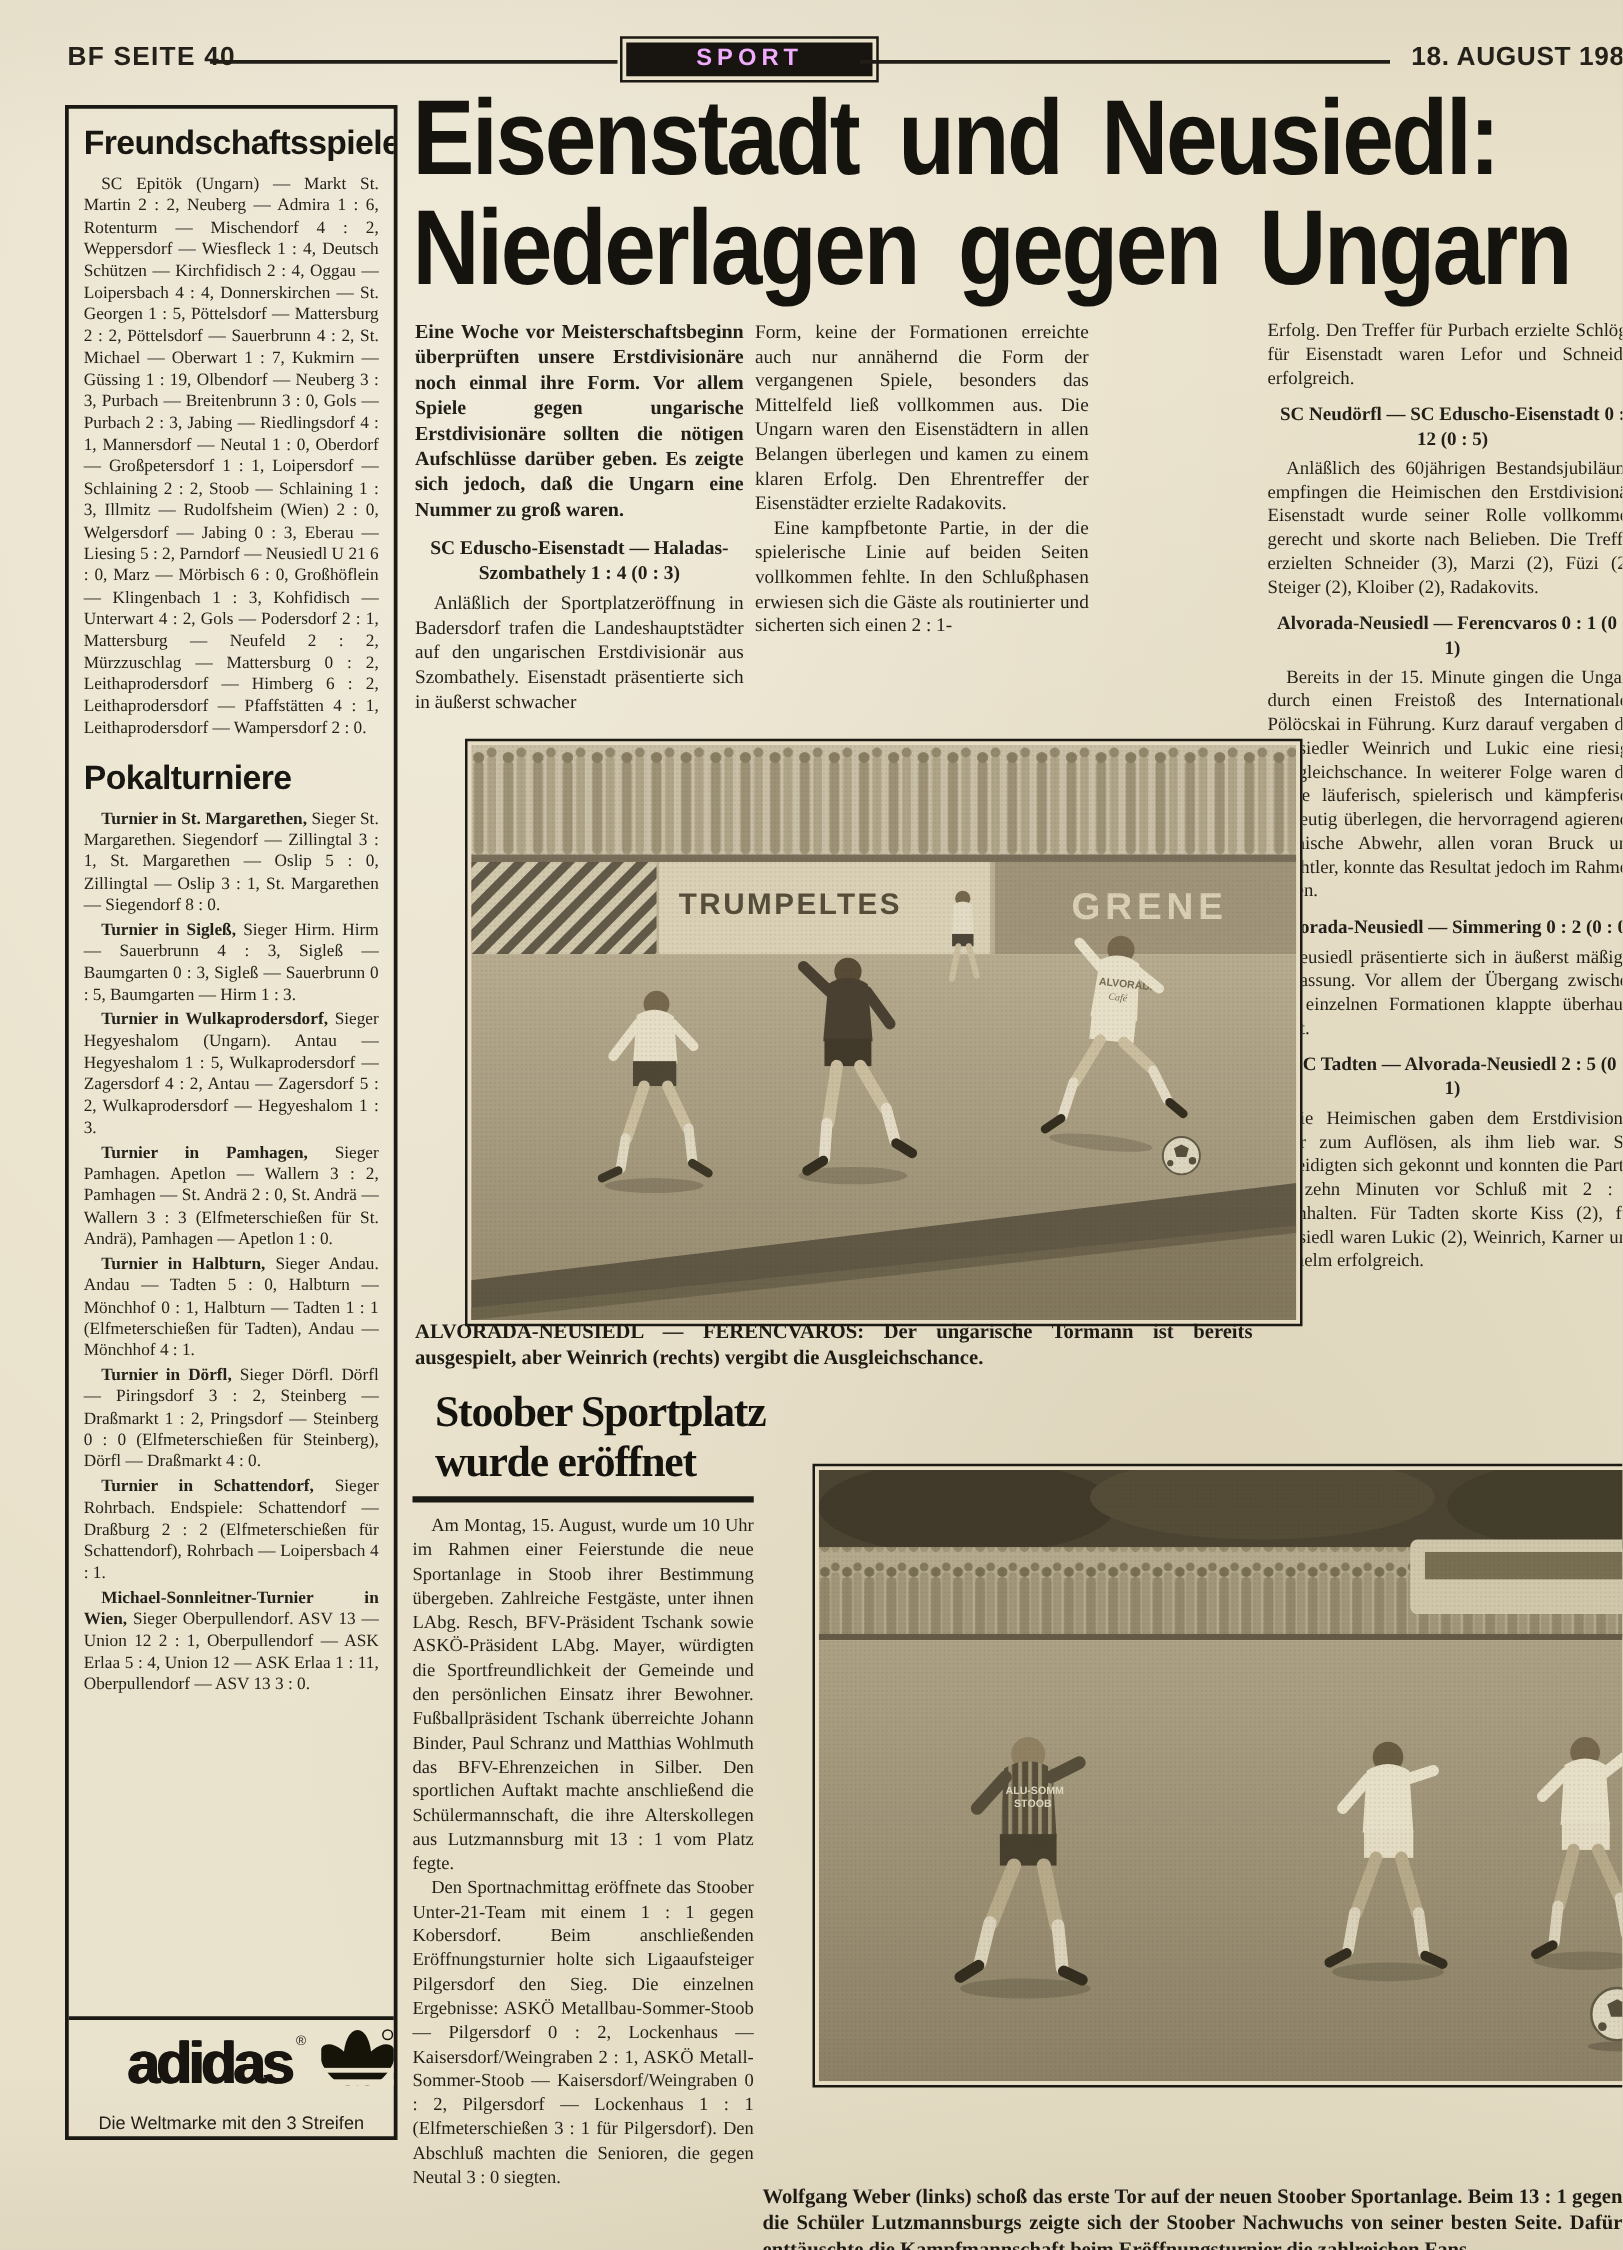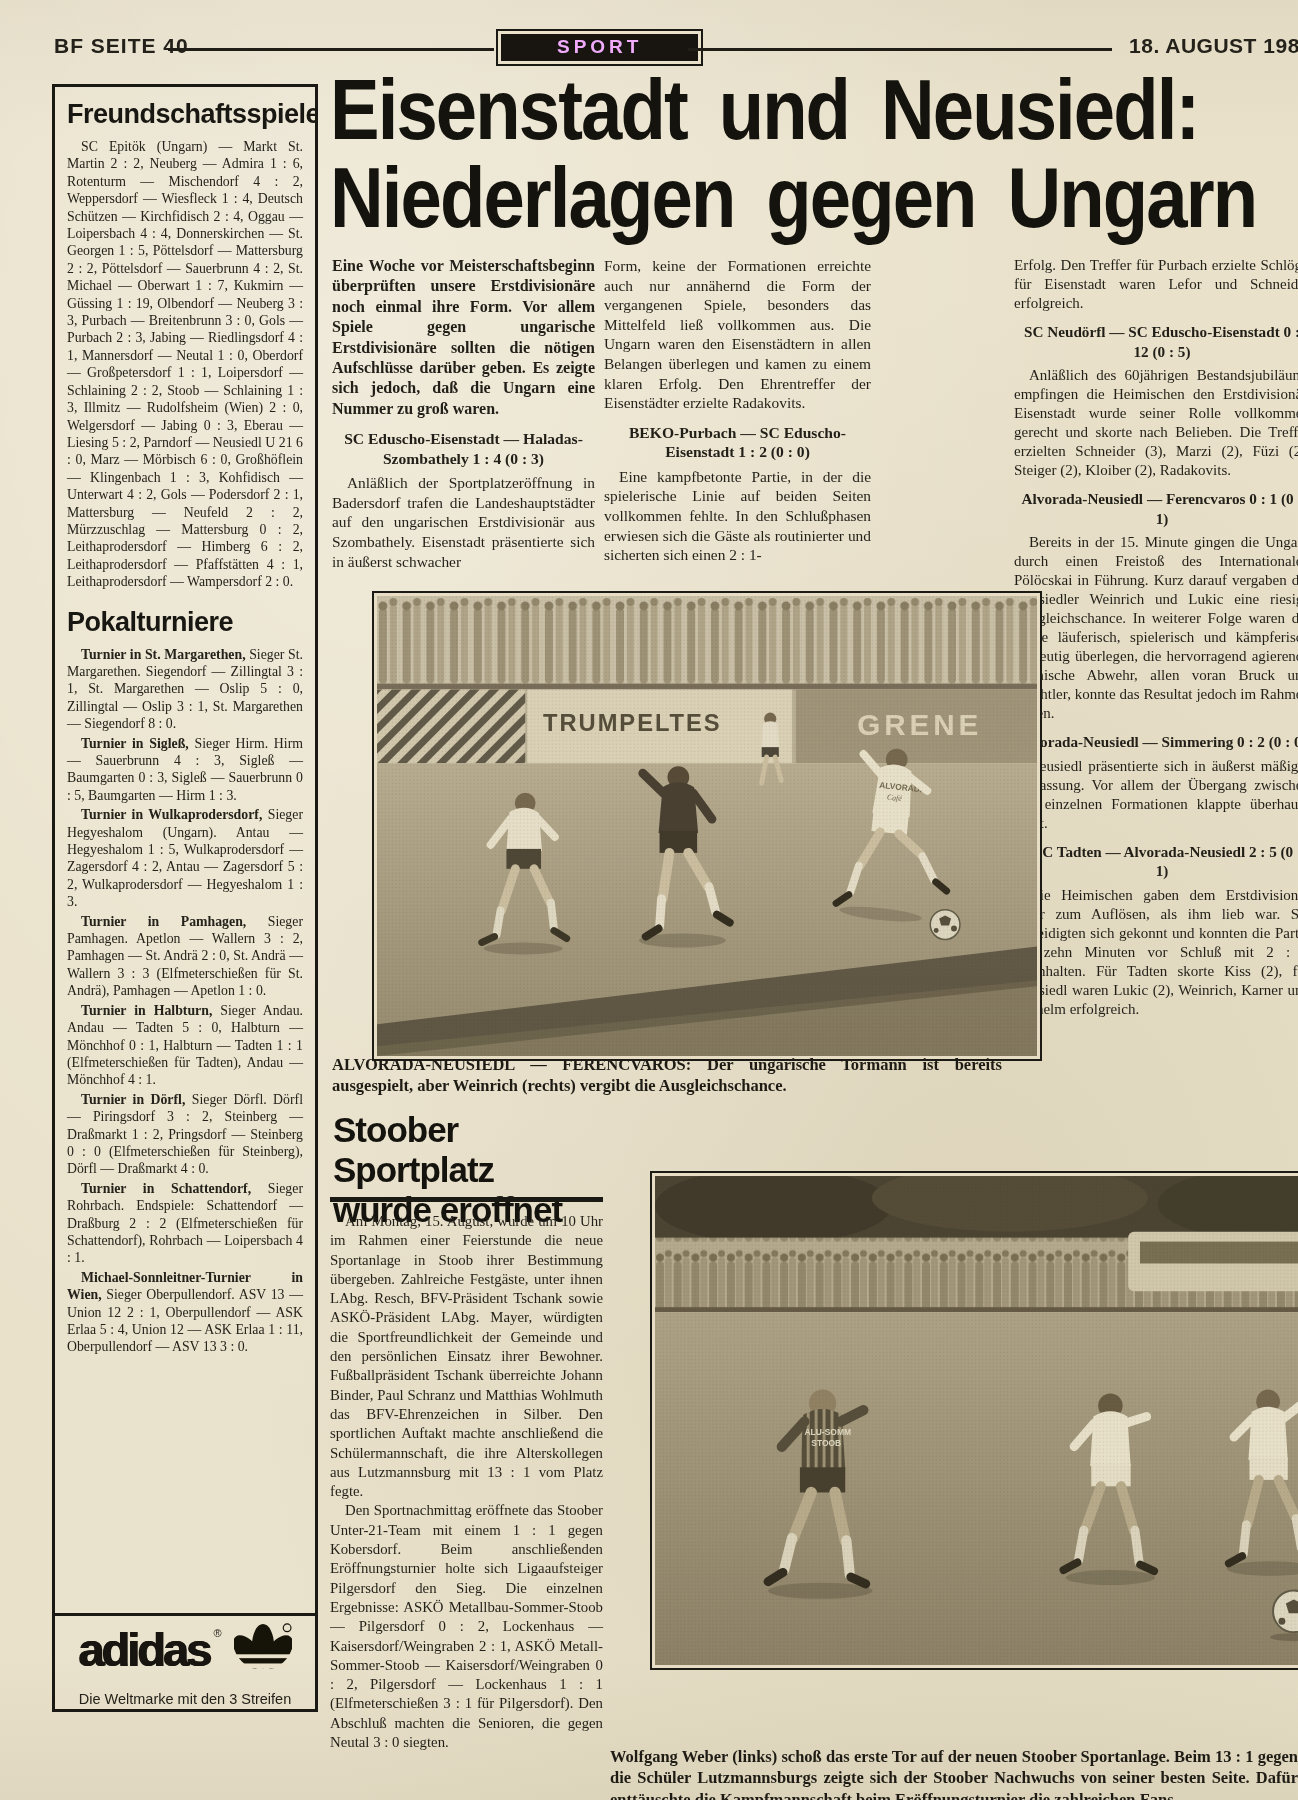--- a/index.html
+++ b/index.html
@@ -21,21 +21,21 @@
     font-weight:700;font-size:19px;letter-spacing:4px;padding:2px 56px 3px;}
   
   .left-box{left:52px;top:84px;width:266px;height:1628px;border:3px solid #1b1913;box-sizing:border-box;
     display:flex;flex-direction:column;background:rgba(255,255,255,.04);}
   .results{flex:1;overflow:hidden;padding:8px 12px 4px;}
   .box-title{font-family:"Liberation Sans",sans-serif;font-weight:700;font-size:27px;letter-spacing:-.5px;margin:4px 0 8px;color:#191712;}
   .box-title.mt{margin-top:16px;}
   .lb-body{font-size:13.8px;line-height:17.4px;text-align:justify;margin:0 0 2px;color:#24221a;}
   .lb-body.ind{text-indent:14px;}
   .ad-box{border-top:3px solid #1b1913;height:96px;box-sizing:border-box;text-align:center;padding-top:4px;position:relative;}
-  .ad-row{display:flex;align-items:center;justify-content:center;gap:8px;height:58px;}
+  .ad-row{display:flex;align-items:center;justify-content:flex-end;gap:8px;height:58px;}
   .ad-word{font-family:"Liberation Sans",sans-serif;font-weight:700;font-size:47px;letter-spacing:-3px;color:#181510;
     text-shadow:.7px 0 #181510,-.7px 0 #181510;line-height:1;}
   .ad-reg{font-family:"Liberation Sans",sans-serif;font-size:11px;vertical-align:top;position:relative;top:-16px;left:-4px;}
   .ad-tagline{font-family:"Liberation Sans",sans-serif;font-size:14.5px;color:#23211a;margin-top:13px;}
   .trefoil{width:58px;height:54px;}
   
   .headline{left:330px;top:66px;width:1000px;margin:0;font-family:"Liberation Sans",sans-serif;
     font-weight:700;color:#14130d;line-height:88px;font-size:79px;letter-spacing:-2px;word-spacing:14px;}
   .headline .hl{display:inline-block;transform:scaleX(.94) scaleY(1.08);transform-origin:left center;white-space:nowrap;}
   
@@ -51,21 +51,21 @@
   .colC .match-head{font-size:15.2px;margin:9px 2px 5px;}
   
   .photo{border:2px solid #1c1a14;background:#e6ddc4;padding:3px;box-sizing:border-box;}
   .photo svg{display:block;width:100%;height:100%;}
   .photo1{left:332px;top:575px;width:670px;height:470px;}
   .photo2{left:610px;top:1155px;width:700px;height:499px;}
   .caption{font-weight:700;font-size:16.5px;line-height:21.4px;text-align:justify;color:#1d1b14;}
   .cap1{left:332px;top:1054px;width:670px;}
   .cap2{left:610px;top:1746px;width:688px;}
   
-  .st-headline{left:333px;top:1110px;width:290px;margin:0;font-family:Liberation Sans, sans-serif;
+  .st-headline{left:348px;top:1110px;width:290px;margin:0;font-family:Liberation Serif, serif;
     font-weight:700;font-size:35px;line-height:40px;letter-spacing:-1px;color:#15130e;}
   .st-rule{left:330px;top:1197px;width:273px;height:5px;background:#1b1913;}
   .st-text{left:330px;top:1212px;width:273px;text-align:justify;}
   .st-text .para{font-size:14.8px;line-height:19.3px;}
 </style>
 </head>
 <body>
 
 <div class="page">
 
@@ -116,21 +116,20 @@
   </h1>
 
   <div class="col colA">
     <p class="lead">Eine Woche vor Meisterschaftsbeginn überprüften unsere Erstdivisionäre noch einmal ihre Form. Vor allem Spiele gegen ungarische Erstdivisionäre sollten die nötigen Aufschlüsse darüber geben. Es zeigte sich jedoch, daß die Ungarn eine Nummer zu groß waren.</p>
     <h4 class="match-head">SC Eduscho-Eisenstadt — Haladas-Szombathely 1 : 4 (0 : 3)</h4>
     <p class="para ind">Anläßlich der Sportplatzeröffnung in Badersdorf trafen die Landeshauptstädter auf den ungarischen Erstdivisionär aus Szombathely. Eisenstadt präsentierte sich in äußerst schwacher</p>
   </div>
 
   <div class="col colB">
     <p class="para">Form, keine der Formationen erreichte auch nur annähernd die Form der vergangenen Spiele, besonders das Mittelfeld ließ vollkommen aus. Die Ungarn waren den Eisenstädtern in allen Belangen überlegen und kamen zu einem klaren Erfolg. Den Ehrentreffer der Eisenstädter erzielte Radakovits.</p>
-    <h4 class="match-head">BEKO-Purbach — SC Eduscho- Eisenstadt 1 : 2 (0 : 0)</h4>
     <p class="para ind">Eine kampfbetonte Partie, in der die spielerische Linie auf beiden Seiten vollkommen fehlte. In den Schlußphasen erwiesen sich die Gäste als routinierter und sicherten sich einen 2 : 1-</p>
   </div>
 
   <div class="col colC">
     <p class="para">Erfolg. Den Treffer für Purbach erzielte Schlögl, für Eisenstadt waren Lefor und Schneider erfolgreich.</p>
     <h4 class="match-head">SC Neudörfl — SC Eduscho-Eisenstadt 0 : 12 (0 : 5)</h4>
     <p class="para ind">Anläßlich des 60jährigen Bestandsjubiläums empfingen die Heimischen den Erstdivisionär. Eisenstadt wurde seiner Rolle vollkommen gerecht und skorte nach Belieben. Die Treffer erzielten Schneider (3), Marzi (2), Füzi (2), Steiger (2), Kloiber (2), Radakovits.</p>
     <h4 class="match-head">Alvorada-Neusiedl — Ferencvaros 0 : 1 (0 : 1)</h4>
     <p class="para ind">Bereits in der 15. Minute gingen die Ungarn durch einen Freistoß des Internationalen Pölöcskai in Führung. Kurz darauf vergaben die Neusiedler Weinrich und Lukic eine riesige Ausgleichschance. In weiterer Folge waren die Gäste läuferisch, spielerisch und kämpferisch eindeutig überlegen, die hervorragend agierende heimische Abwehr, allen voran Bruck und Wachtler, konnte das Resultat jedoch im Rahmen halten.</p>
     <h4 class="match-head">Alvorada-Neusiedl — Simmering 0 : 2 (0 : 0)</h4>

